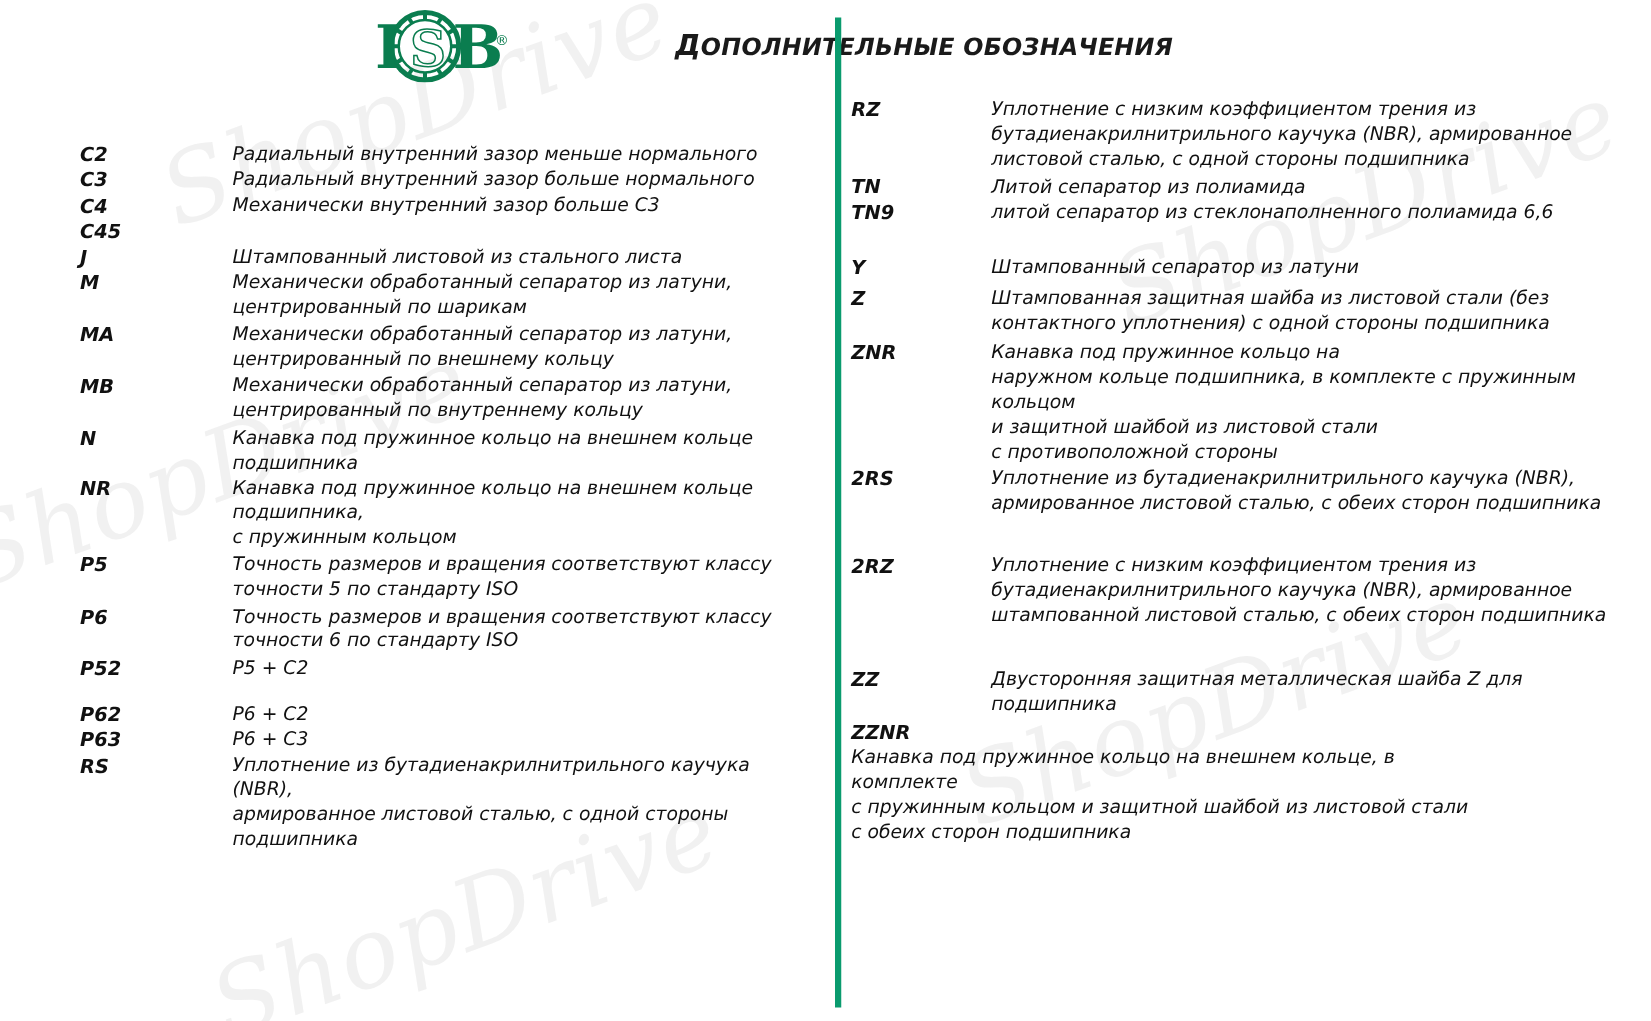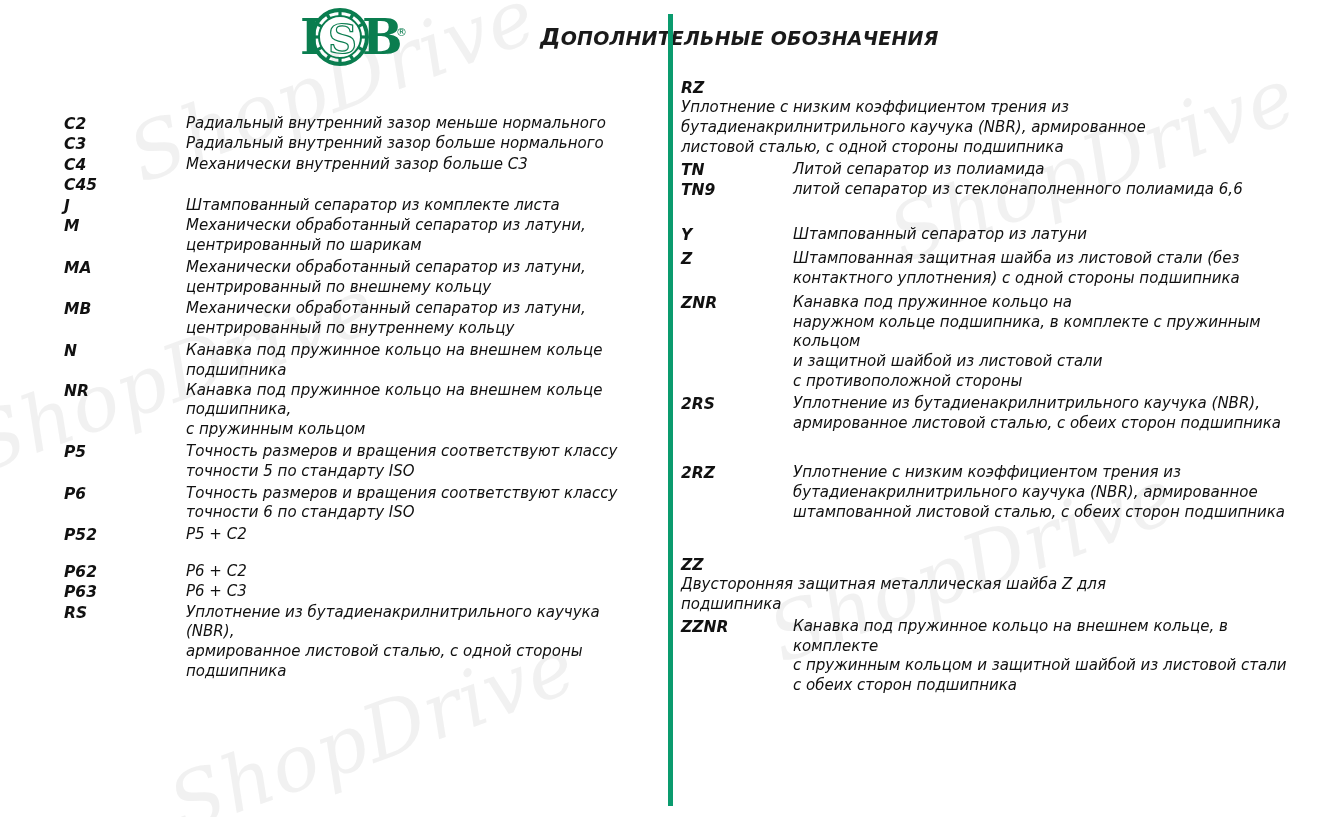--- a/index.html
+++ b/index.html
@@ -182,21 +182,21 @@
         </div>
         <div class="entry" style="margin-top: 0px;">
           <div class="code">C4</div>
           <div class="desc">Механически внутренний зазор больше C3</div>
         </div>
         <div class="entry" style="margin-top: 0px;">
           <div class="code">C45</div>
         </div>
         <div class="entry" style="margin-top: 0px;">
           <div class="code">J</div>
-          <div class="desc">Штампованный сепаратор из комплекте листа</div>
+          <div class="desc">Штампованный листовой из стального листа</div>
         </div>
         <div class="entry" style="margin-top: 0px;">
           <div class="code">M</div>
           <div class="desc">Механически обработанный сепаратор из латуни,
 центрированный по шарикам</div>
         </div>
         <div class="entry" style="margin-top: 2px;">
           <div class="code">MA</div>
           <div class="desc">Механически обработанный сепаратор из латуни,
 центрированный по внешнему кольцу</div>
@@ -240,21 +240,21 @@
         <div class="entry" style="margin-top: 0px;">
           <div class="code">RS</div>
           <div class="desc">Уплотнение из бутадиенакрилнитрильного каучука (NBR),
 армированное листовой сталью, с одной стороны подшипника</div>
         </div>
       </div>
   </div>
 
   <div class="col col-right">
     <div id="right-entries">
-        <div class="entry" style="margin-top: 0px; flex-direction: column;">
+        <div class="entry" style="margin-top: 0px;">
           <div class="code">RZ</div>
           <div class="desc">Уплотнение с низким коэффициентом трения из
 бутадиенакрилнитрильного каучука (NBR), армированное
 листовой сталью, с одной стороны подшипника</div>
         </div>
         <div class="entry" style="margin-top: 2px; align-items: center;">
           <div class="code">TN</div>
           <div class="desc">Литой сепаратор из полиамида</div>
         </div>
         <div class="entry" style="margin-top: 0px;">
@@ -281,26 +281,26 @@
           <div class="code">2RS</div>
           <div class="desc">Уплотнение из бутадиенакрилнитрильного каучука (NBR),
 армированное листовой сталью, с обеих сторон подшипника</div>
         </div>
         <div class="entry" style="margin-top: 30px;">
           <div class="code">2RZ</div>
           <div class="desc">Уплотнение с низким коэффициентом трения из
 бутадиенакрилнитрильного каучука (NBR), армированное
 штампованной листовой сталью, с обеих сторон подшипника</div>
         </div>
-        <div class="entry" style="margin-top: 32px; flex-direction: column;">
+        <div class="entry" style="margin-top: 32px;">
           <div class="code">ZZ</div>
           <div class="desc">Двусторонняя защитная металлическая шайба Z для
 подшипника</div>
         </div>
-        <div class="entry" style="margin-top: 2px;">
+        <div class="entry" style="margin-top: 2px; flex-direction: column;">
           <div class="code">ZZNR</div>
           <div class="desc">Канавка под пружинное кольцо на внешнем кольце, в комплекте
 с пружинным кольцом и защитной шайбой из листовой стали
 с обеих сторон подшипника</div>
         </div>
       </div>
   </div>
 
 </div>
 

